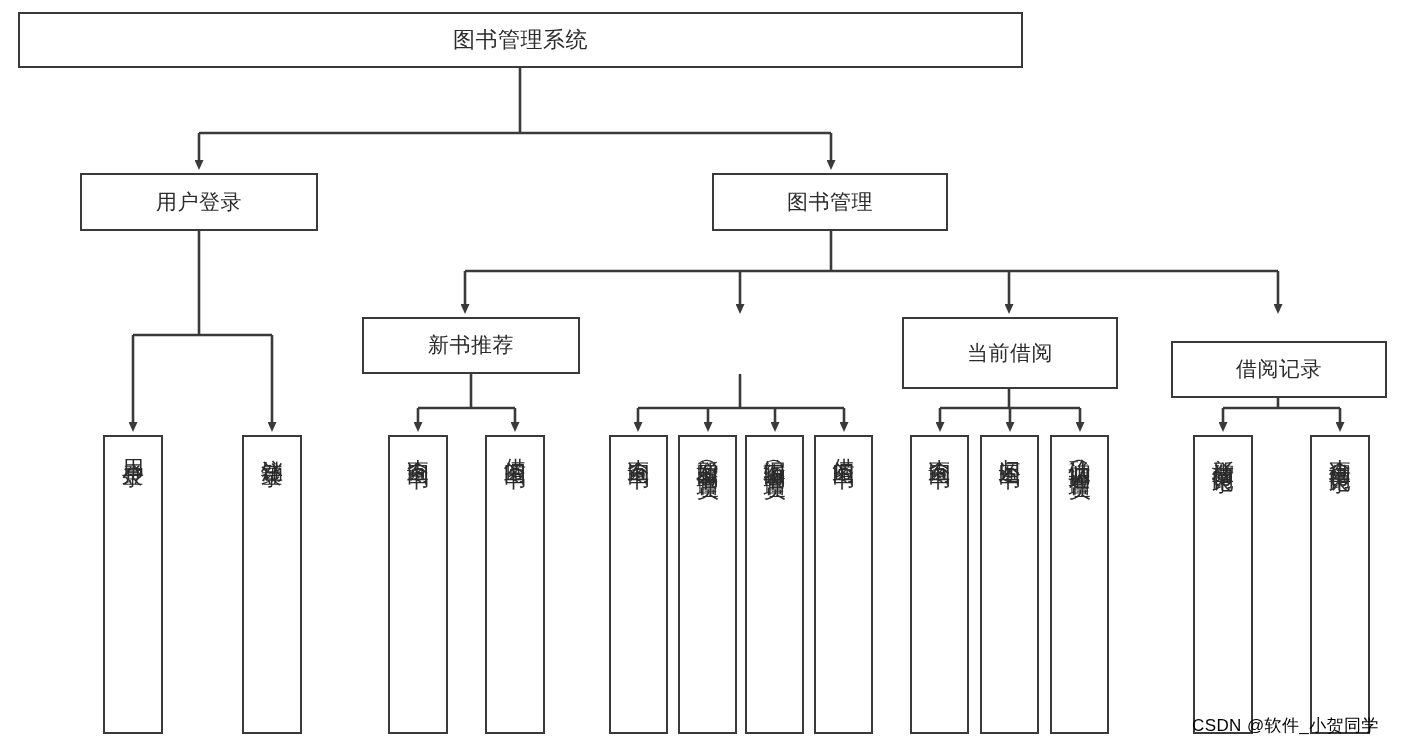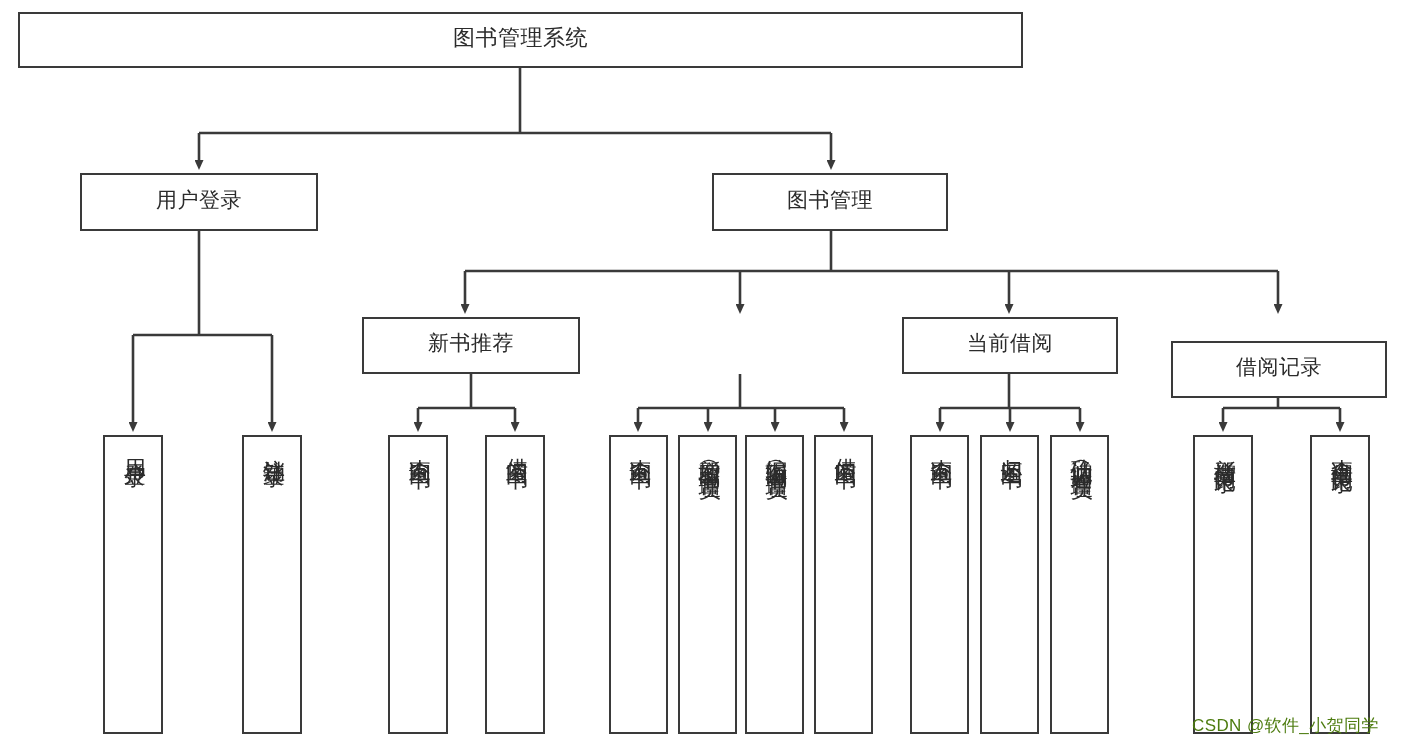--- a/index.html
+++ b/index.html
@@ -31,21 +31,20 @@
   }
   .node {
     position: absolute;
     box-sizing: border-box;
     border: 2px solid #3a3a3a;
     background: #ffffff;
     display: flex;
     align-items: center;
     justify-content: center;
     color: #2b2b2b;
-    font-family: Liberation Mono, monospace;
   }
   .node-label {
     display: block;
     text-align: center;
     line-height: 1.18;
     white-space: pre-line;
   }
   .node.horiz .node-label {
     writing-mode: horizontal-tb;
     font-size: 21px;
@@ -60,21 +59,21 @@
     writing-mode: vertical-rl;
     text-orientation: upright;
     font-size: 22px;
     letter-spacing: 3px;
     line-height: 1;
   }
   .node.root .node-label { font-size: 22px; }
   .watermark {
     position: absolute;
     font-size: 17px;
-    color: #4d7c0f;
+    color: #000000;
     white-space: nowrap;
     letter-spacing: 0.4px;
   }
 </style>
 </head>
 <body>
 
 <div id="diagram-canvas">
 
   <svg class="edges" viewBox="0 0 1405 747" width="1405" height="747" xmlns="http://www.w3.org/2000/svg">
@@ -135,21 +134,21 @@
   <div class="node horiz" style="left:80px; top:173px; width:238px; height:58px;">
     <span class="node-label">用户登录</span>
   </div>
   <div class="node horiz" style="left:712px; top:173px; width:236px; height:58px;">
     <span class="node-label">图书管理</span>
   </div>
 
   <div class="node horiz" style="left:362px; top:317px; width:218px; height:57px;">
     <span class="node-label">新书推荐</span>
   </div>
-  <div class="node horiz" style="left:902px; top:317px; width:216px; height:57px;">
+  <div class="node horiz" style="left:902px; top:317px; width:216px; height:72px;">
     <span class="node-label">当前借阅</span>
   </div>
   <div class="node horiz" style="left:1171px; top:317px; width:216px; height:57px;margin-top:24px;">
     <span class="node-label">借阅记录</span>
   </div>
 
   <div class="node vert" style="left:103px; top:435px; width:60px; height:299px;">
     <span class="node-label">用户登录</span>
   </div>
   <div class="node vert" style="left:242px; top:435px; width:60px; height:299px;">

